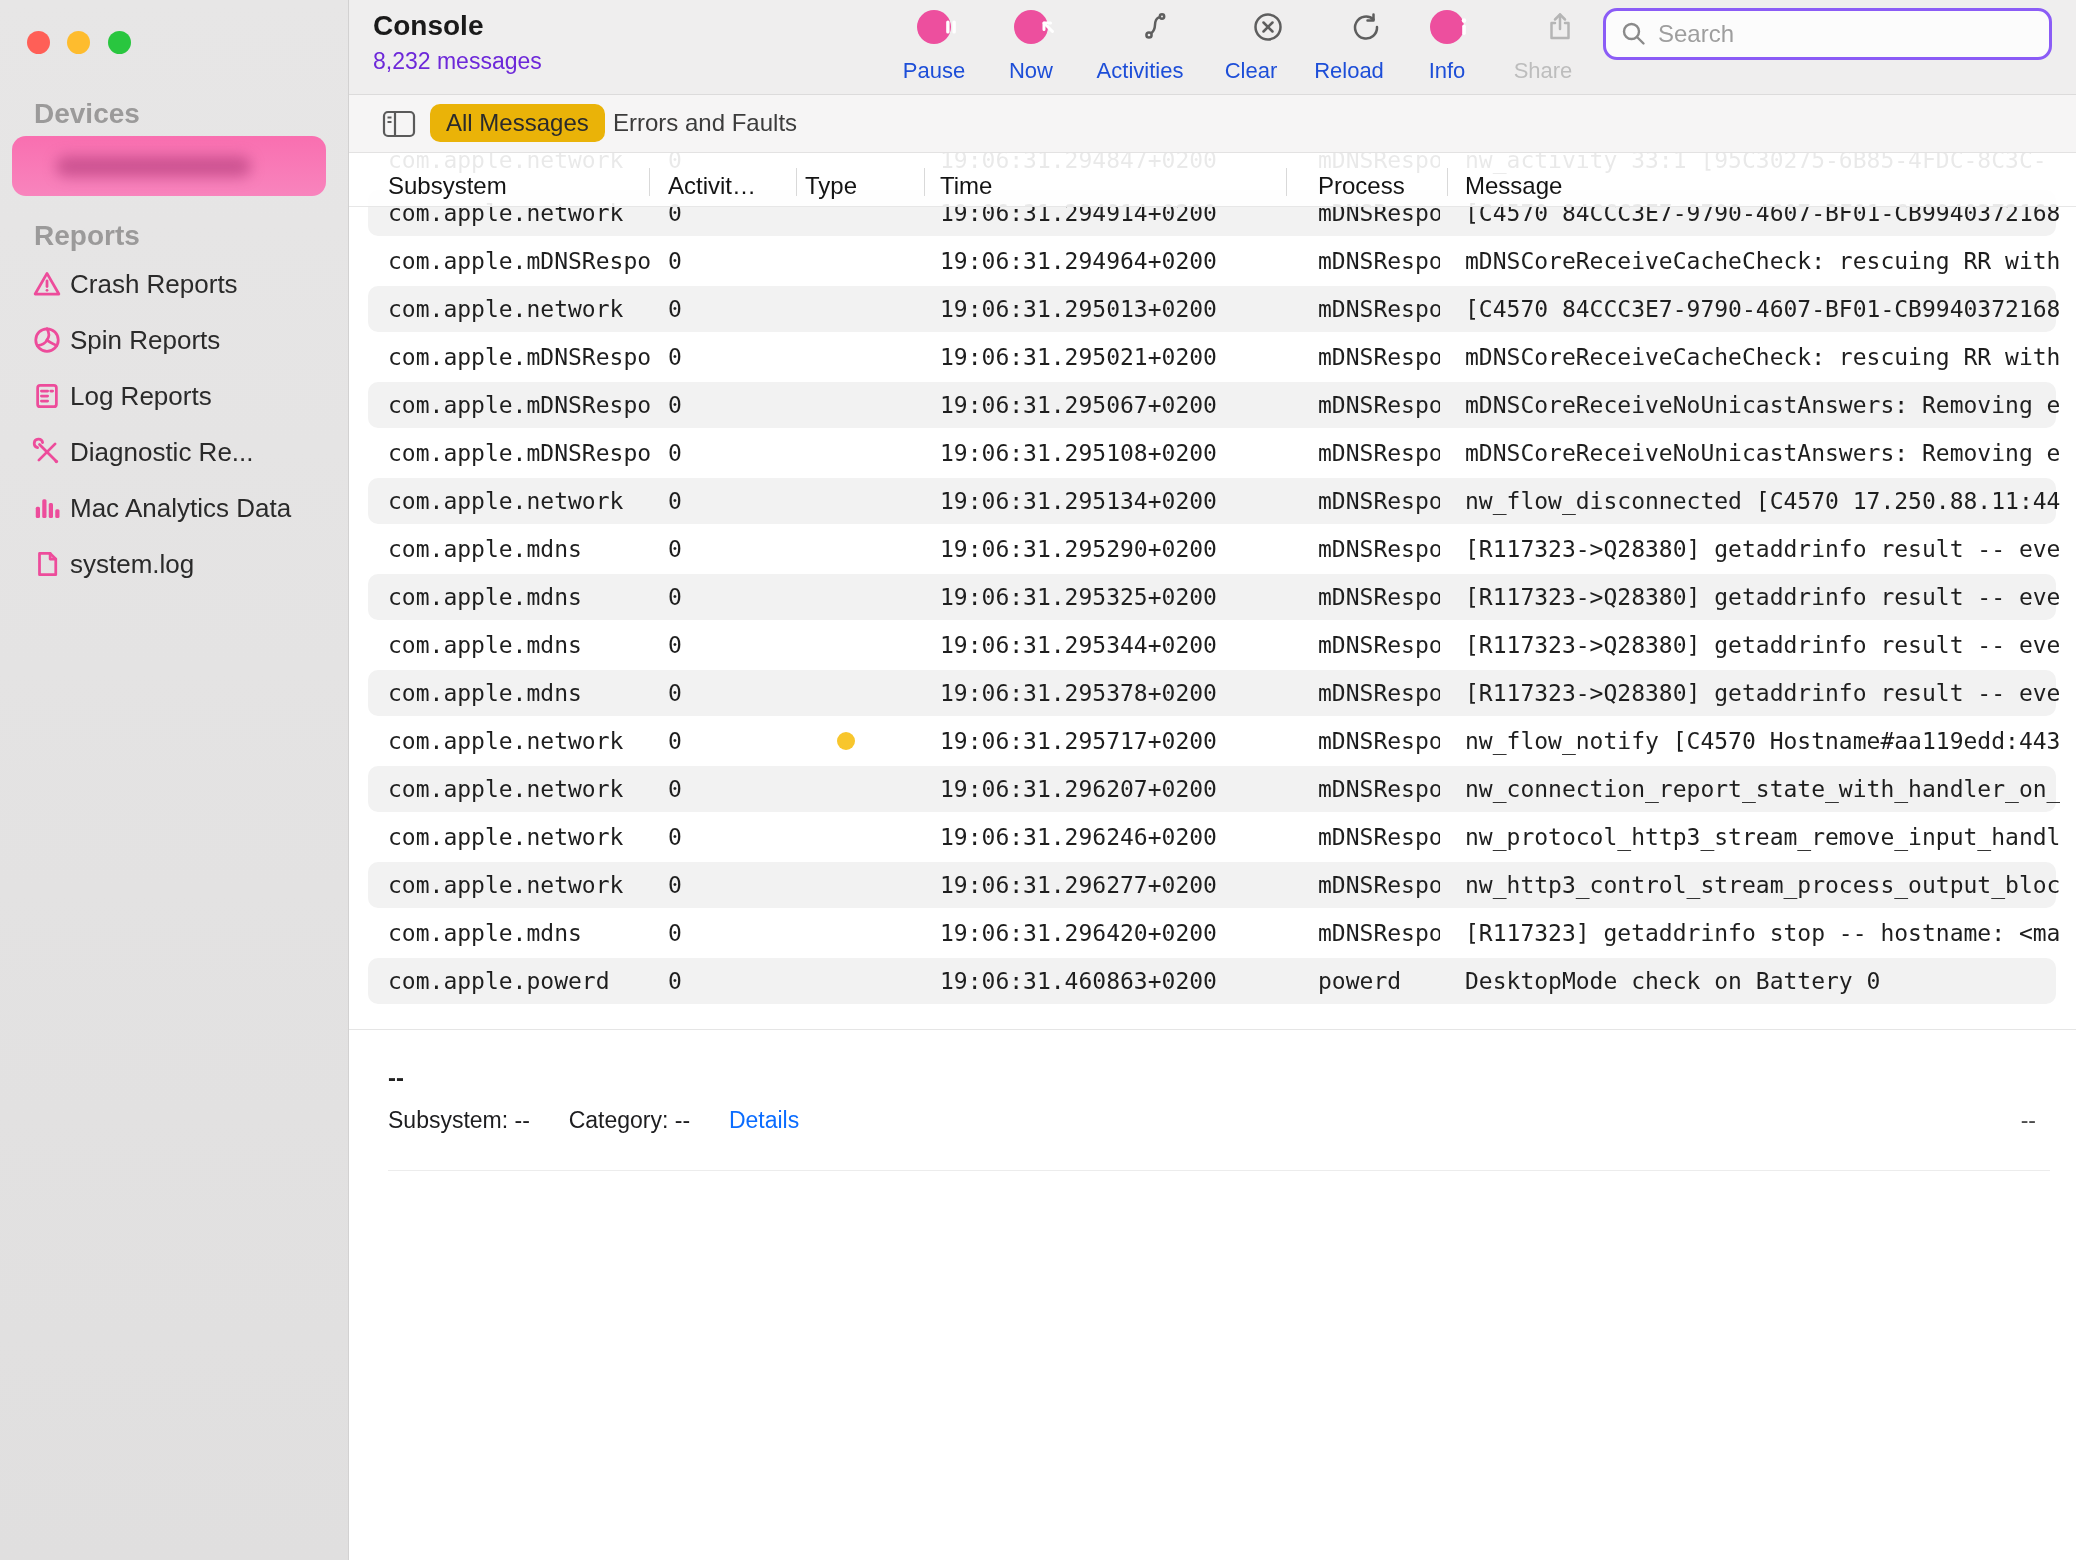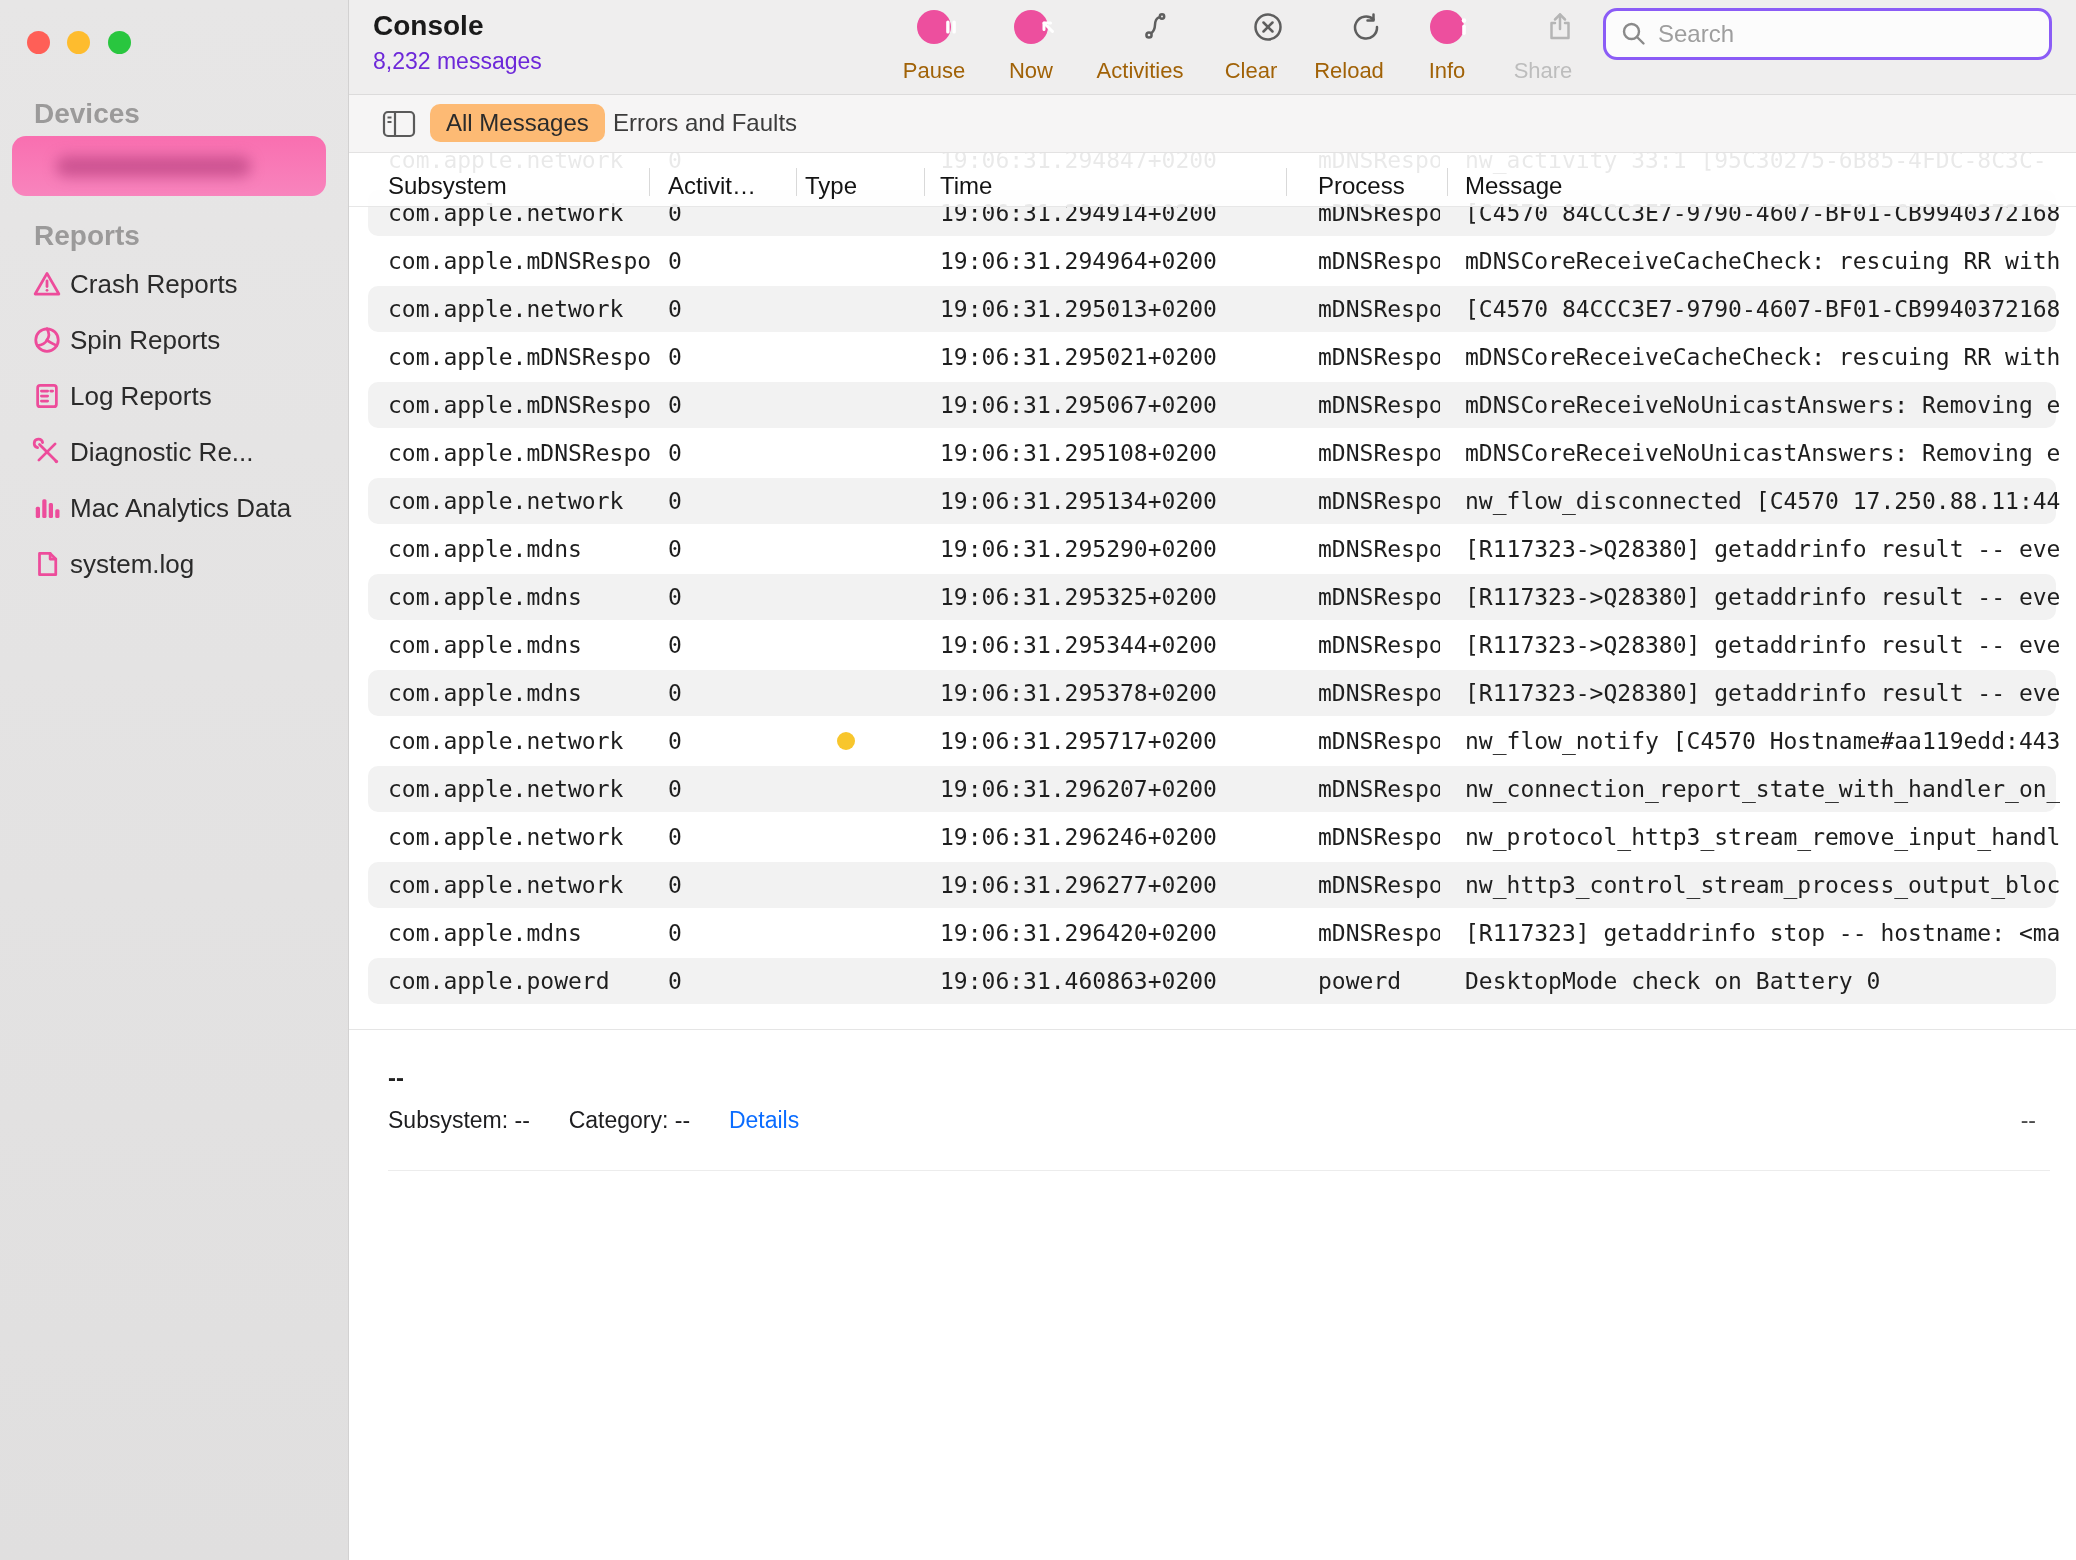--- a/index.html
+++ b/index.html
@@ -25,36 +25,36 @@
   .pink-stroke{stroke:#ed4c9b;fill:none;stroke-width:2.2;stroke-linecap:round;stroke-linejoin:round;}
   .pink-fill{fill:#ed4c9b;}
 
   
   #titlebar{left:349px;top:0;width:1727px;height:94px;background:#efeeee;border-bottom:1px solid #dcdbdb;z-index:5;}
   #win-title{position:absolute;left:24px;top:10px;font-size:28px;font-weight:bold;color:#1a1a1a;}
   #win-subtitle{position:absolute;left:24px;top:48px;font-size:23px;color:#6d28d9;}
   .tbtn{position:absolute;top:6px;width:120px;height:84px;text-align:center;}
   .tbtn .icwrap{position:absolute;left:50%;top:4px;transform:translateX(-50%);width:34px;height:34px;}
   .pinkcircle{width:34px;height:34px;border-radius:50%;background:#ed4f9e;position:absolute;left:0;top:0;}
-  .tbtn .tlabel{position:absolute;left:0;right:0;top:52px;font-size:22px;color:#a16207;}
+  .tbtn .tlabel{position:absolute;left:0;right:0;top:52px;font-size:22px;color:#1d4ed8;}
   .tbtn.disabled .tlabel{color:#bdbdbd;}
   .gray-stroke{stroke:#5e5e5e;fill:none;stroke-width:2.5;stroke-linecap:round;stroke-linejoin:round;}
   .lgray-stroke{stroke:#b5b5b5;fill:none;stroke-width:2.5;stroke-linecap:round;stroke-linejoin:round;}
   #searchbox{position:absolute;left:1254px;top:8px;width:443px;height:46px;border-radius:14px;
              background:rgba(255,255,255,0.8);border:3px solid #8b5cf6;}
   #search-input{position:absolute;left:50px;top:2px;width:375px;height:40px;border:none;outline:none;
                 background:transparent;font-size:24px;color:#333;font-family:"Liberation Sans",sans-serif;}
   #search-input::placeholder{color:#9e9e9e;}
 
   
   #tabbar{left:349px;top:95px;width:1727px;height:57px;background:#f6f5f5;border-bottom:1px solid #e3e2e2;z-index:5;}
   #sidebar-toggle{position:absolute;left:33px;top:14px;width:34px;height:30px;}
   .segment{position:absolute;top:9px;height:38px;line-height:38px;border-radius:10px;
            font-size:24px;color:#333;padding:0 16px;white-space:nowrap;}
-  .segment.selected{background:#fdba74;color:#2b2b2b;}
+  .segment.selected{background:#eab308;color:#2b2b2b;}
   .segment.plain{color:#3c3c3c;}
 
   
   #content{left:348px;top:0;width:1728px;height:1560px;}
   .mono{font-family:"DejaVu Sans Mono",monospace;font-size:23px;color:#1e1e1e;}
   #ghost-row{position:absolute;left:0;top:137px;width:1728px;height:48px;line-height:48px;z-index:1;}
   #header-band{position:absolute;left:0;top:152px;width:1728px;height:54px;
                background:rgba(255,255,255,0.90);border-bottom:1px solid #e7e7e7;z-index:3;}
   .hcol{position:absolute;top:19px;height:30px;line-height:30px;font-size:24px;color:#141414;font-weight:500;white-space:nowrap;}
   .hdiv{position:absolute;top:16px;height:28px;width:1px;background:#d9d9d9;}

